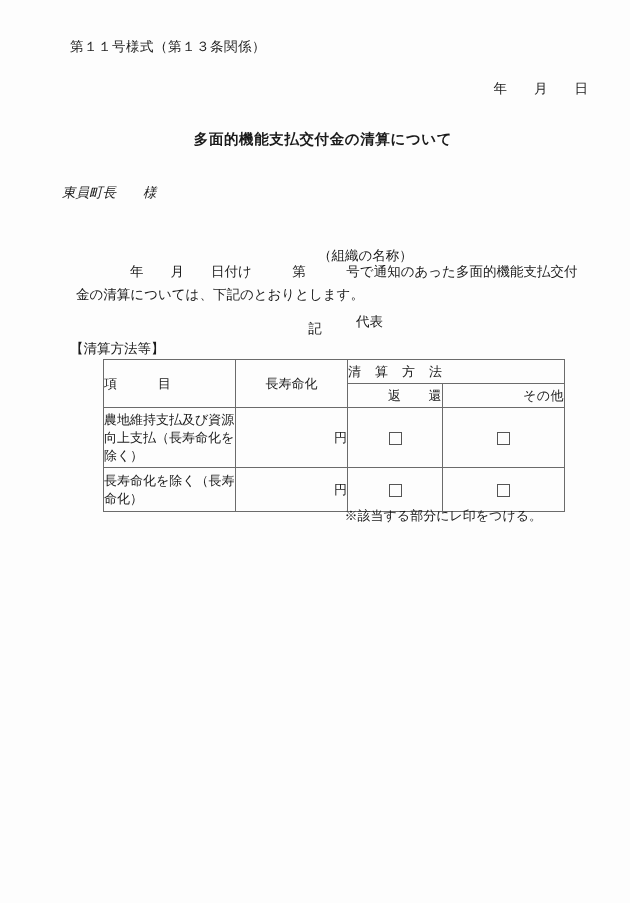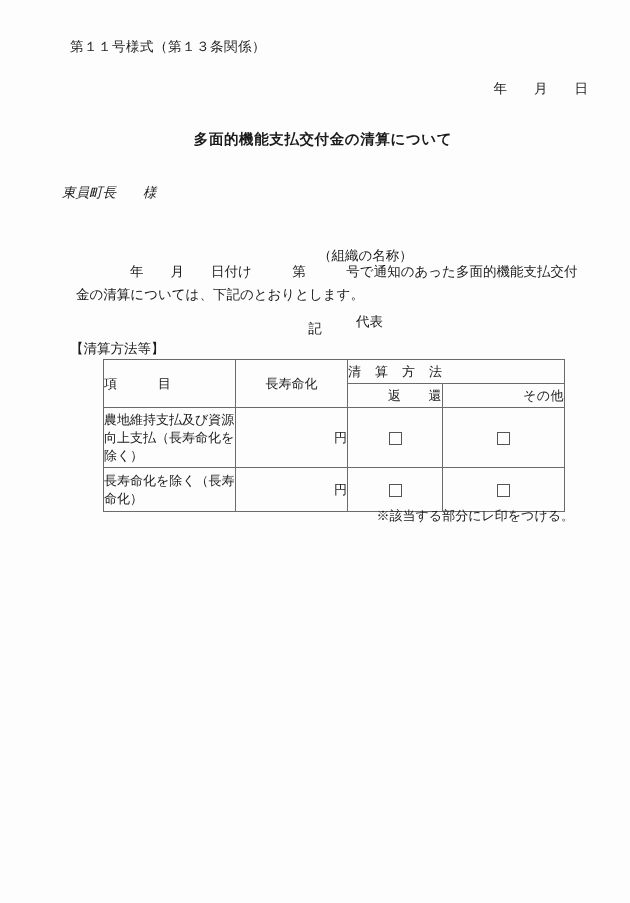--- a/index.html
+++ b/index.html
@@ -185,21 +185,21 @@
     background: #fdfdfd;
   }
 
   
   .footnote {
     position: absolute;
     left: 0;
     top: 507px;
     width: 630px;
     text-align: right;
-    padding-right: 56px;
+    padding-right: 88px;
     box-sizing: border-box;
     font-size: 13px;
     white-space: pre;
     font-family: Liberation Serif, serif;
   }
 </style>
 </head>
 <body>
 
 <div class="page">

